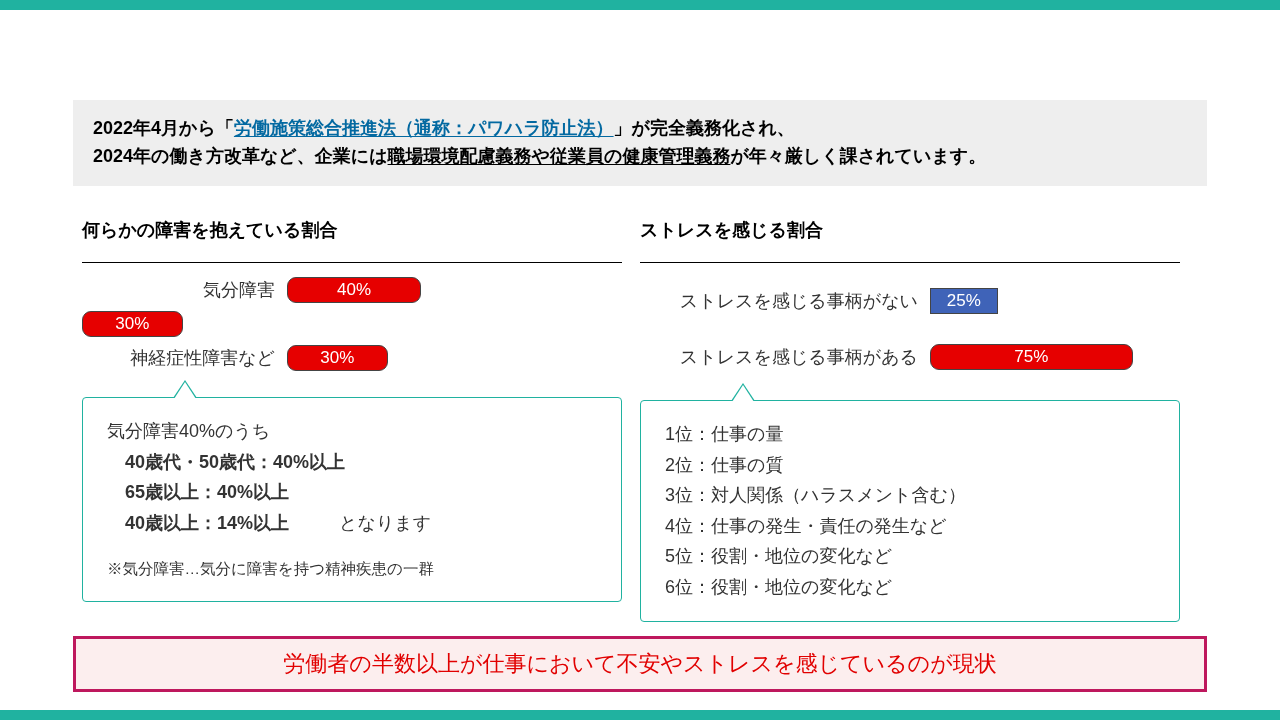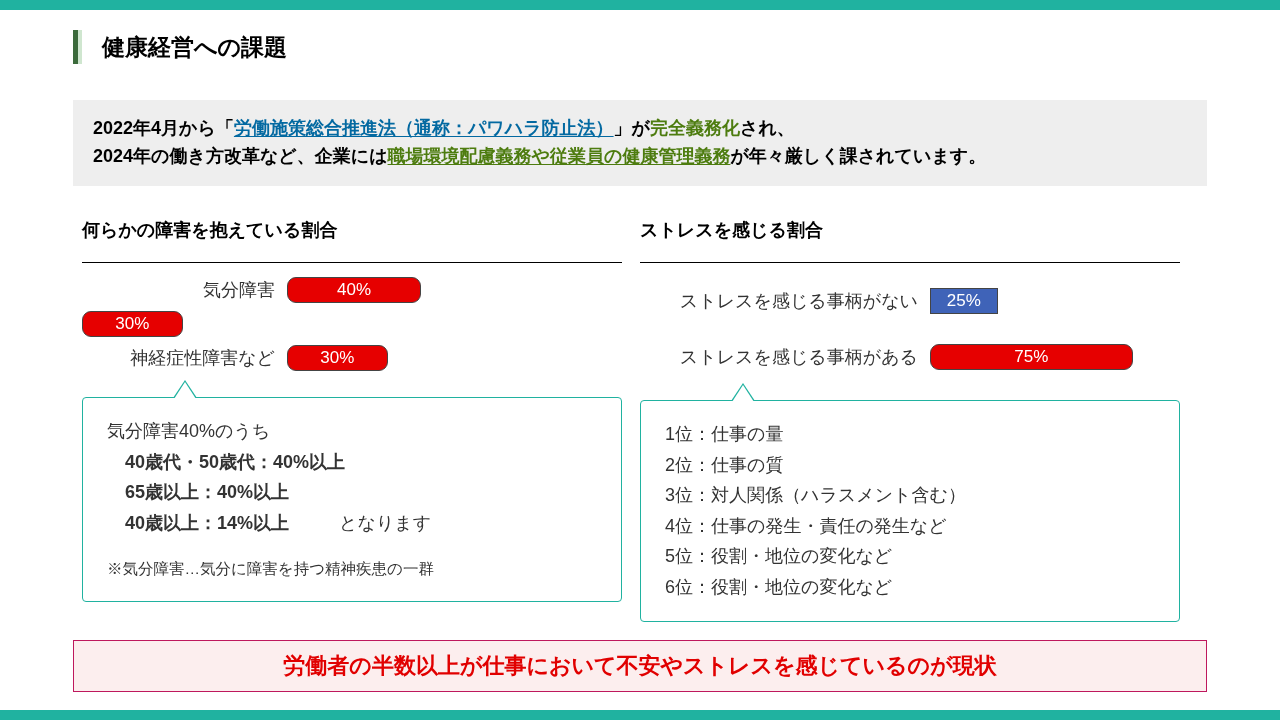--- a/index.html
+++ b/index.html
@@ -21,21 +21,21 @@
   }
   .title-text { font-size: 23px; font-weight: 800; color: #000; }
 
   .intro-box {
     position: absolute; left: 73px; top: 90px; width: 1134px;
     background: #eeeeee; padding: 15px 20px;
     font-size: 18px; font-weight: 800; color: #000;
     line-height: 1.55;
   }
   .red { color: #0369a1; }
-  .blue { color: #4d7c0f; }
+  .blue { color: #000000; }
   .underline { text-decoration: underline; text-underline-offset: 2px; }
 
   .col {
     position: absolute; top: 208px; width: 540px;
   }
   .col.left { left: 82px; }
   .col.right { left: 640px; }
 
   .sub-title {
     font-size: 18px; font-weight: 800; color: #000;
@@ -86,34 +86,30 @@
   }
   .callout .indent { padding-left: 1em; }
   .callout .bold { font-weight: 800; }
   .callout .note { font-size: 15.5px; margin-top: 18px; }
 
   .right .bar-row { margin-bottom: 30px; }
   .right .bar-label { width: 280px; }
 
   .conclusion {
     position: absolute; left: 73px; bottom: 18px; width: 1134px;
-    background: #fceeee; border: 1px solid #be185d;
+    background: #fceeee; border: 3px solid #be185d;
     text-align: center; padding: 10px 0;
-    font-size: 22px; font-weight: 700; color: #e10000;
+    font-size: 22px; font-weight: 400; color: #e10000;
   }
 </style>
 </head>
 <body>
 
 <div class="page">
 
-  <div class="title-row">
-    <div class="title-bar"></div>
-    <div class="title-text">健康経営への課題</div>
-  </div>
 
   <div class="intro-box">
     <span>2022年4月から「</span><span class="red underline">労働施策総合推進法（通称：パワハラ防止法）</span><span>」が</span><span class="blue">完全義務化</span><span>され、</span><br>
     <span>2024年の働き方改革など、企業には</span><span class="blue underline">職場環境配慮義務や従業員の健康管理義務</span><span>が年々厳しく課されています。</span>
   </div>
 
   <div class="col left">
     <div class="sub-title">何らかの障害を抱えている割合</div>
     <div id="chart-left">
         <div class="bar-row">

